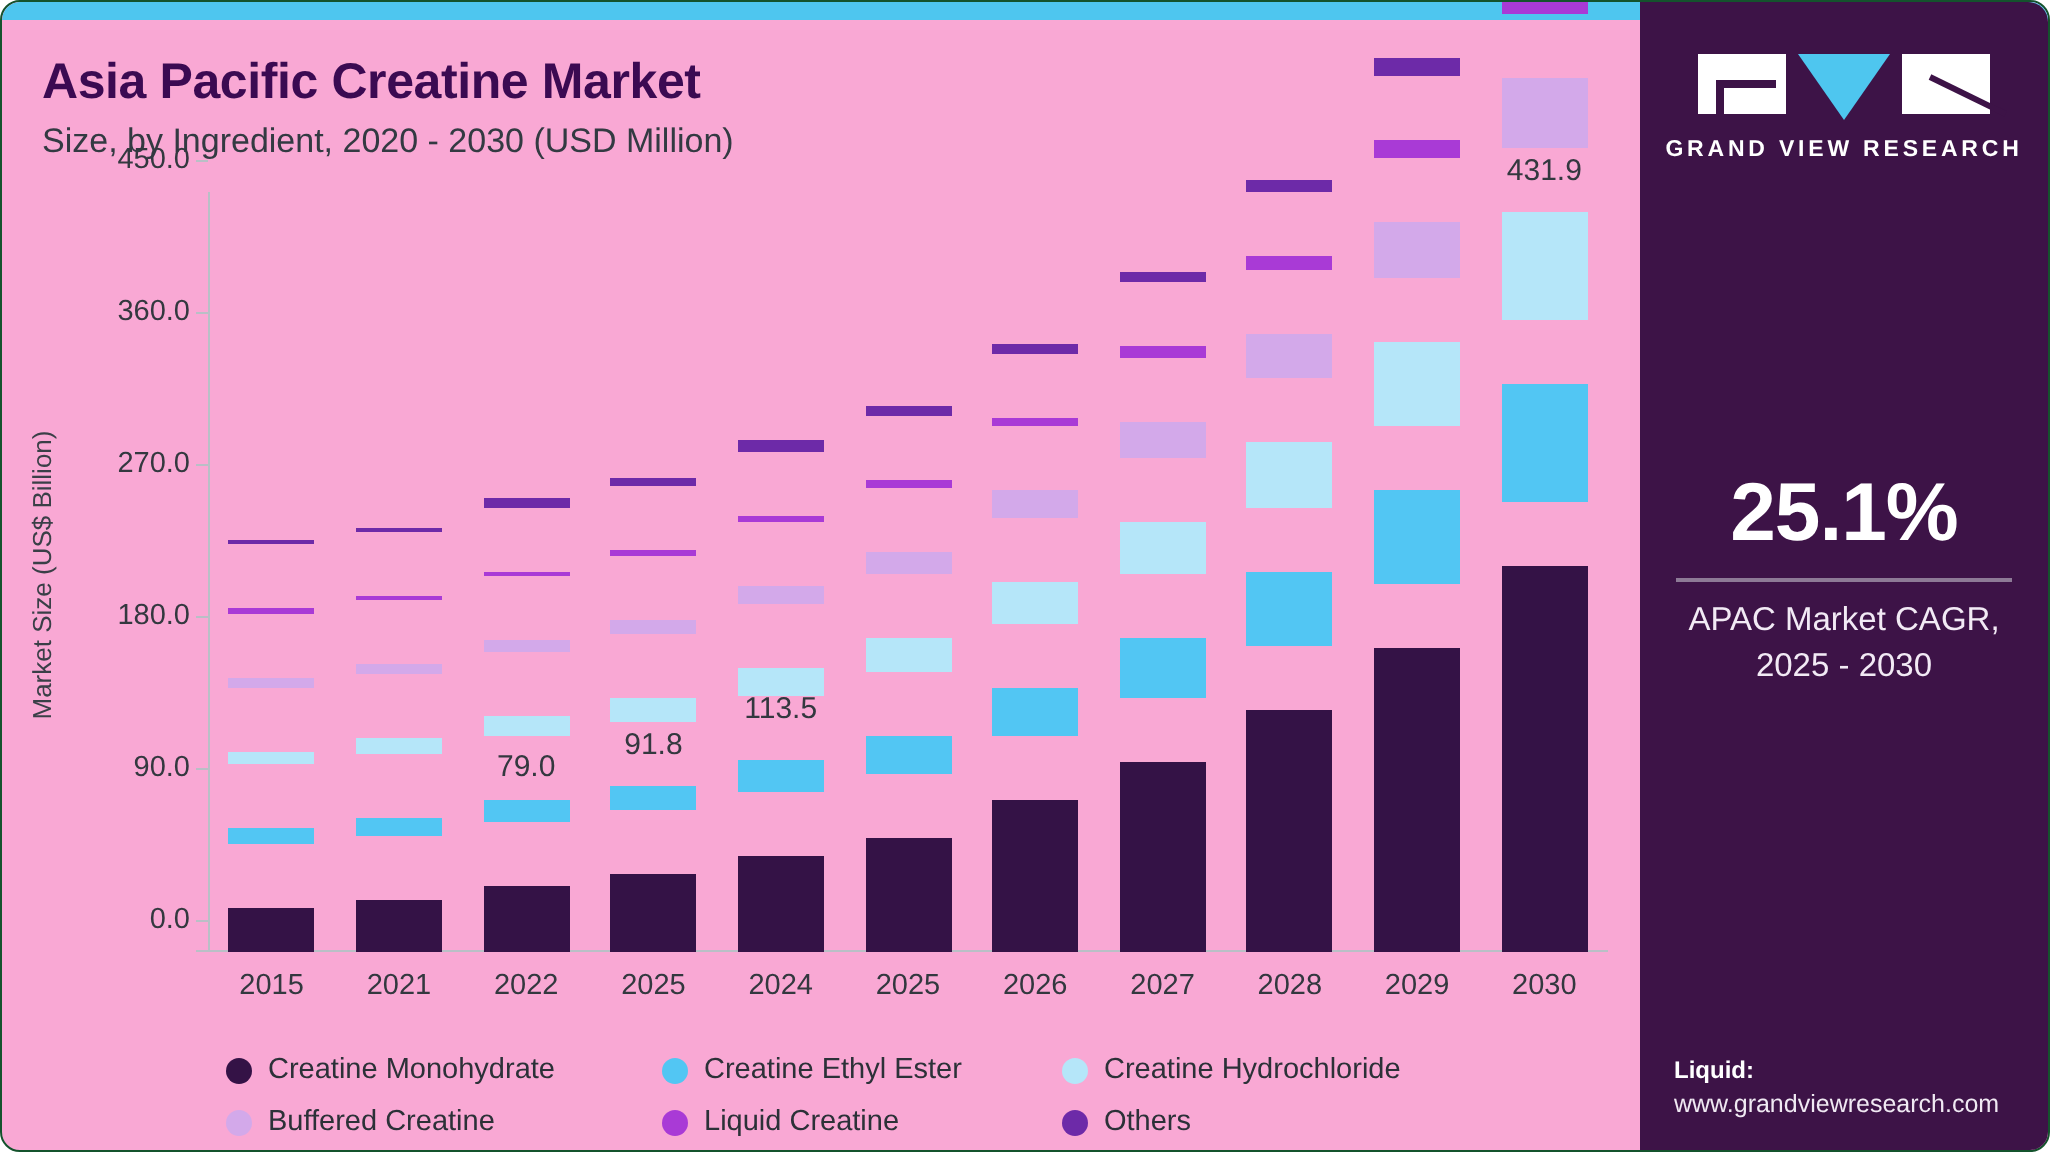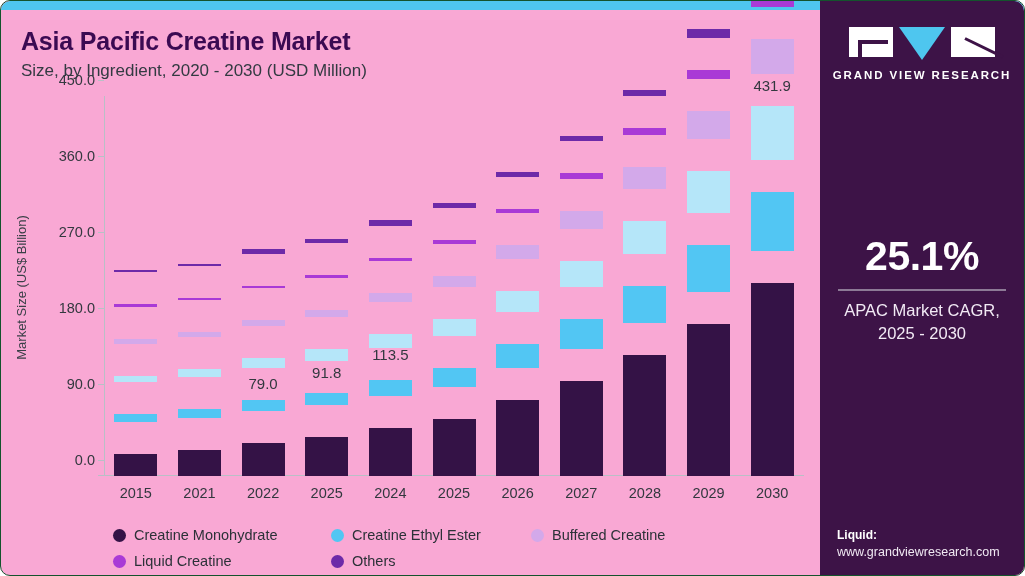--- a/index.html
+++ b/index.html
@@ -324,20 +324,24 @@
     <div id="legend">
         <div class="legend-item">
           <span class="legend-dot" style="background: rgb(52, 18, 70);"></span>
           <span class="legend-label">Creatine Monohydrate</span>
         </div>
         <div class="legend-item">
           <span class="legend-dot" style="background: rgb(82, 198, 243);"></span>
           <span class="legend-label">Creatine Ethyl Ester</span>
         </div>
         <div class="legend-item">
+          <span class="legend-dot" style="background: rgb(181, 230, 249);"></span>
+          <span class="legend-label">Creatine Hydrochloride</span>
+        </div>
+        <div class="legend-item">
           <span class="legend-dot" style="background: rgb(211, 169, 234);"></span>
           <span class="legend-label">Buffered Creatine</span>
         </div>
         <div class="legend-item">
           <span class="legend-dot" style="background: rgb(169, 58, 214);"></span>
           <span class="legend-label">Liquid Creatine</span>
         </div>
         <div class="legend-item">
           <span class="legend-dot" style="background: rgb(109, 42, 168);"></span>
           <span class="legend-label">Others</span>

